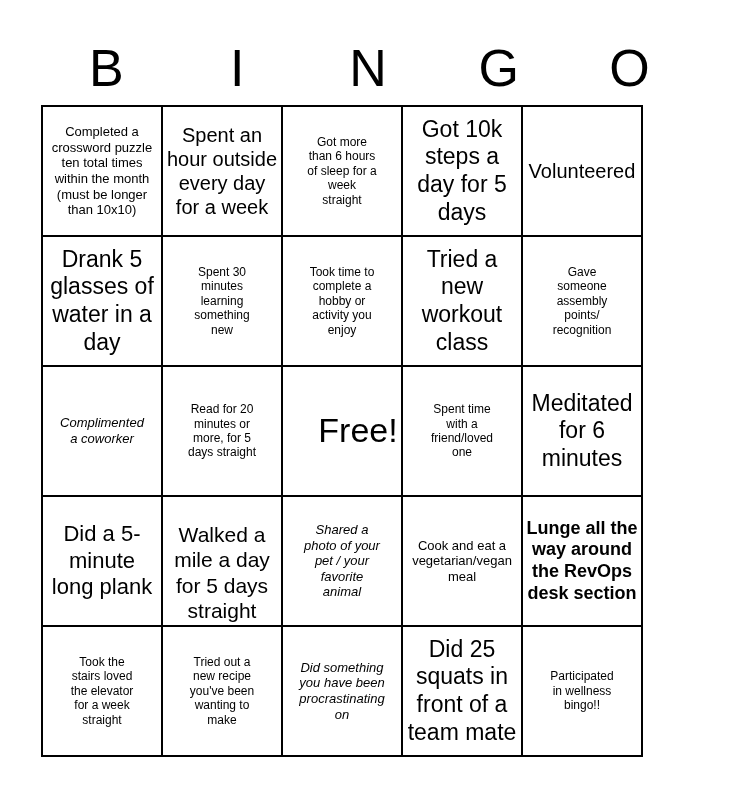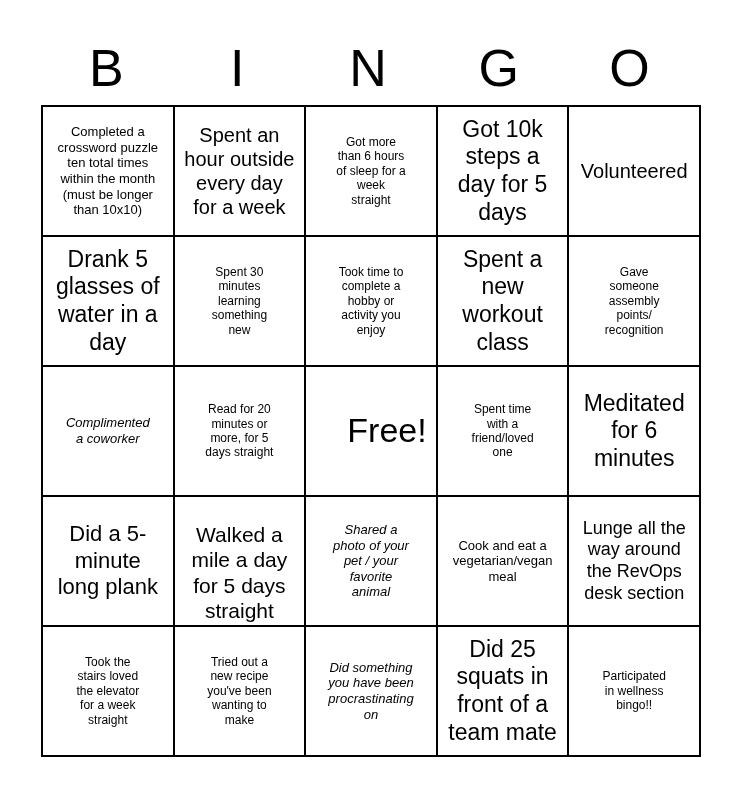--- a/index.html
+++ b/index.html
@@ -36,21 +36,21 @@
     text-align: center;
     font-size: 52px;
     line-height: 60px;
     font-weight: 400;
     color: var(--ink);
   }
   table.board {
     position: absolute;
     left: 41px;
     top: 105px;
-    width: 660px;
+    width: 602px;
     height: 652px;
     border-collapse: collapse;
     table-layout: fixed;
   }
   table.board td {
     border: 2px solid var(--line);
     text-align: center;
     vertical-align: middle;
     padding: 2px 3px;
     height: 130px;
@@ -58,21 +58,21 @@
   }
   .cell-text {
     display: block;
     white-space: pre-line;
     line-height: 1.2;
     color: var(--ink);
   }
   .fs13 .cell-text { font-size: 13px; }
   .fs15 .cell-text { font-size: 13px; font-style: italic; }
   .fs17 .cell-text { font-size: 12px; }
-  .fs18 .cell-text { font-size: 18px; }
+  .fs18 .cell-text { font-size: 18px; font-weight: bold; }
   .fs20 .cell-text { font-size: 20px; }
   .fs21 .cell-text { font-size: 21px; margin-top: 23px; }
   .fs22 .cell-text { font-size: 22px; }
   .fs23 .cell-text { font-size: 23px; }
   .fs47 .cell-text { font-size: 34px; line-height: 1.1; margin-left: 32px; }
 </style>
 </head>
 <body>
 
 <div class="page">
@@ -134,21 +134,21 @@
 new</span>
           </td>
         <td class="fs17">
             <span class="cell-text">Took time to
 complete a
 hobby or
 activity you
 enjoy</span>
           </td>
         <td class="fs23">
-            <span class="cell-text">Spent a
+            <span class="cell-text">Tried a
 new
 workout
 class</span>
           </td>
         <td class="fs17">
             <span class="cell-text">Gave
 someone
 assembly
 points/
 recognition</span>

